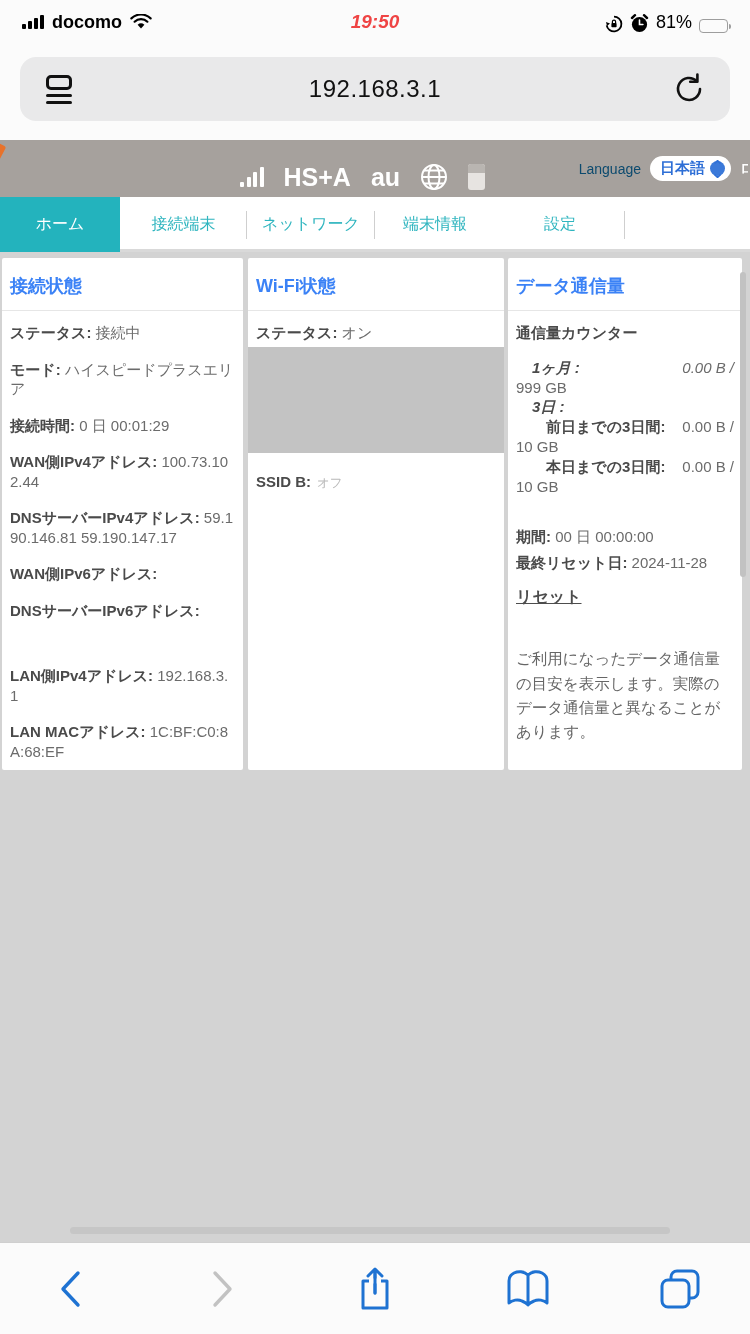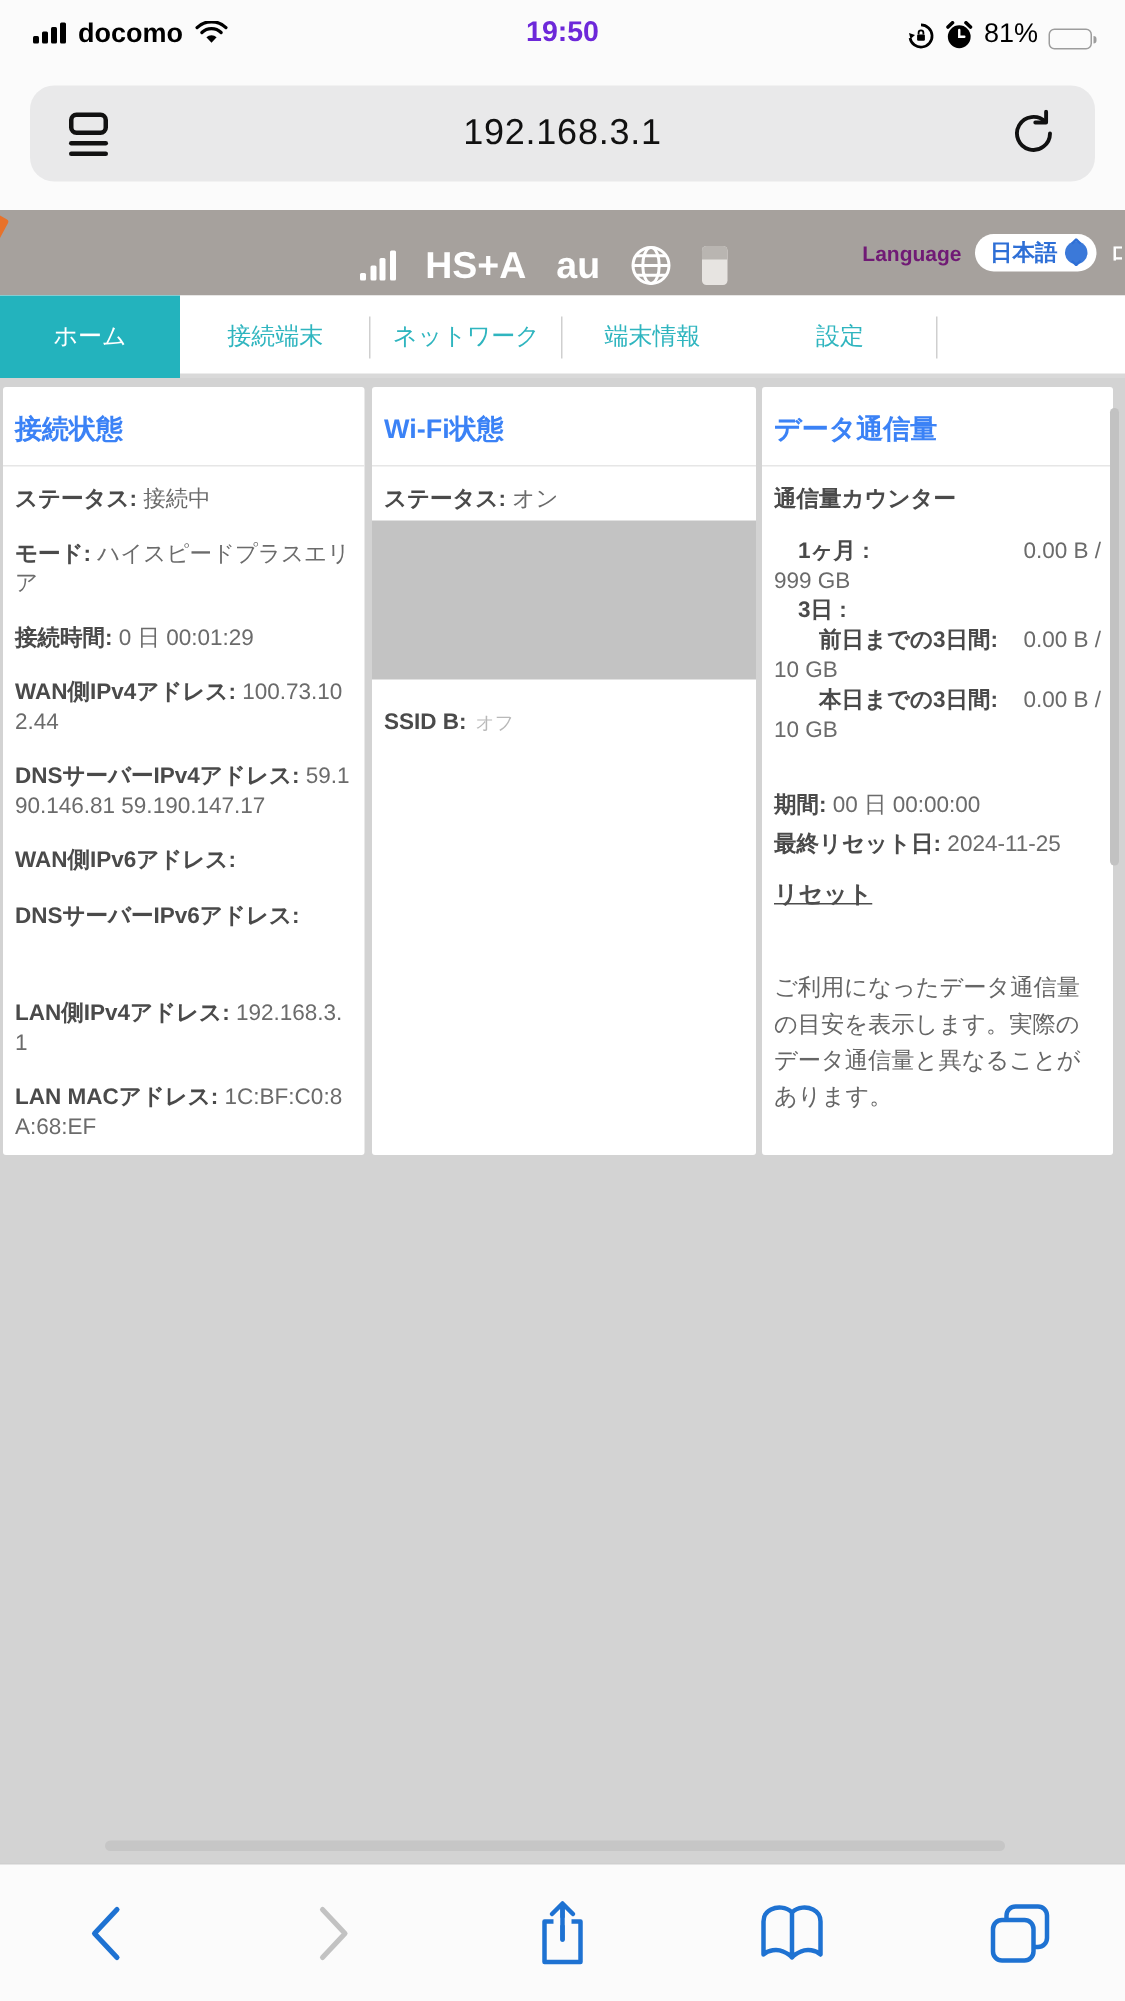--- a/index.html
+++ b/index.html
@@ -6,21 +6,21 @@
   html,body { width:750px; height:1334px; }
   body { font-family:"Liberation Sans","DejaVu Sans",sans-serif; background:#fff; position:relative; overflow:hidden; }
   .screen { position:absolute; inset:0; width:750px; height:1334px; background:#fbfbfb; }
 
   
   .status-bar { position:absolute; top:0; left:0; width:750px; height:44px; display:flex; align-items:center; justify-content:space-between; padding:0 22px; background:#fbfbfb; }
   .sb-left { display:flex; align-items:center; gap:8px; }
   .sb-carrier { font-size:18px; font-weight:600; color:#000; }
   .sig-bars { display:flex; align-items:flex-end; gap:2px; height:14px; }
   .sig-bars i { width:4px; background:#000; border-radius:1px; display:block; }
-  .sb-time { position:absolute; left:0; right:0; text-align:center; font-size:19px; font-weight:700; color:#6d28d9; pointer-events:none; }
+  .sb-time { position:absolute; left:0; right:0; text-align:center; font-size:19px; font-weight:700; color:#ef4444; pointer-events:none;font-style:italic; }
   .sb-right { display:flex; align-items:flex-end; gap:7px; z-index:2; }
   .sb-pct { font-size:18px; font-weight:500; color:#000; }
   .battery { position:relative; width:29px; height:14px; border:1.5px solid #9d9d9d; border-radius:4px; padding:1.5px; }
   .battery .fill { height:100%; border-radius:2px; }
   .battery .nub { position:absolute; right:-4px; top:4px; width:2.5px; height:5px; background:#9d9d9d; border-radius:0 2px 2px 0; }
 
   
   .url-area { position:absolute; top:44px; left:0; width:750px; height:96px; background:#fbfbfb; }
   .url-pill { position:absolute; left:20px; right:20px; top:13px; height:64px; background:#e9e9ea; border-radius:16px; display:flex; align-items:center; justify-content:space-between; padding:0 26px; }
   .url-text { position:absolute; left:0; right:0; text-align:center; font-size:24px; color:#111; letter-spacing:.5px; }
@@ -31,21 +31,21 @@
   
   .router-header { position:absolute; top:140px; left:0; width:750px; height:57px; background:#a6a19d; overflow:hidden; }
   .logo-slash { position:absolute; left:-14px; top:2px; width:10px; height:46px; background:#e8722a; transform:rotate(28deg); border-radius:2px; }
   .rh-center { position:absolute; left:240px; top:0; height:74px; display:flex; align-items:center; gap:20px; }
   .rh-sig { display:flex; align-items:flex-end; gap:2.5px; height:20px; }
   .rh-sig i { width:4px; background:#fff; border-radius:1px; display:block; }
   .rh-txt { color:#fff; font-weight:700; font-size:25px; }
   .rh-batt { width:17px; height:26px; border-radius:3px; background:#e7e4e1; position:relative; overflow:hidden; }
   .rh-batt::after { content:""; position:absolute; left:0; top:0; width:100%; height:9px; background:#b9b5b1; }
   .rh-right { position:absolute; right:2px; top:0; height:57px; display:flex; align-items:center; gap:9px; }
-  .rh-lang-label { color:#701a75; font-weight:700; font-size:14px; }
+  .rh-lang-label { color:#0c4a6e; font-weight:400; font-size:14px; }
   .lang-pill { background:#fff; border-radius:13px; height:25px; display:flex; align-items:center; gap:5px; padding:0 6px 0 10px; }
   .lang-pill span { color:#2e6fd6; font-size:15px; font-weight:700; }
   .sel-circle { width:15px; height:15px; border-radius:50%; background:#3b79d9; color:#fff; font-size:8px; line-height:7px; display:flex; flex-direction:column; align-items:center; justify-content:center; }
   .logout-frag { color:#fff; font-weight:700; font-size:14px; width:8px; overflow:hidden; white-space:nowrap; }
 
   
   .nav-tabs { position:absolute; top:197px; left:0; width:750px; height:55px; background:#fff; display:flex; border-bottom:3px solid #d9d9d9; }
   .tab { height:55px; display:flex; align-items:center; justify-content:center; font-size:16px; color:#2fb5bf; position:relative; cursor:pointer; }
   .tab.active { background:#23b3bd; color:#fff; }
   .tab .sep { position:absolute; right:0; top:14px; height:28px; width:1px; background:#cfcfcf; }
@@ -60,21 +60,21 @@
   .c-row b { color:#4a4a4a; font-weight:700; }
   .gap-top { margin-top:34px; }
 
   .wifi-block { width:100%; height:106px; background:#c3c3c3; margin-top:-4px; }
   .ssid-b { font-size:15px; color:#4a4a4a; font-weight:700; padding:20px 8px 0; }
   .ssid-b .off { font-size:12.5px; color:#b9b9b9; font-weight:400; margin-left:6px; }
 
   .usage { font-size:15px; color:#6b6b6b; line-height:1.32; }
   .u-row { position:relative; }
   .u-label { font-weight:700; color:#4a4a4a; }
-  .ind1 { padding-left:16px; }
+  .ind1 { padding-left:16px;font-style:italic; }
   .ind2 { padding-left:30px; }
   .u-amt { position:absolute; right:0; top:0; color:#6b6b6b; }
   .reset-link { display:inline-block; margin-top:14px; font-size:16px; font-weight:700; color:#4d4d4d; text-decoration:underline; cursor:pointer; }
   .data-note { margin-top:40px; font-size:15.5px; color:#666; line-height:1.55; }
 
   .v-scroll { position:absolute; right:4px; top:20px; width:6px; height:305px; background:#c2c2c2; border-radius:3px; }
   .h-scroll { position:absolute; left:70px; bottom:8px; width:600px; height:7px; background:#c6c6c6; border-radius:4px; }
 
   
   .toolbar { position:absolute; bottom:0; left:0; width:750px; height:92px; background:#fbfbfb; border-top:1px solid #cfcfcf; display:flex; align-items:flex-start; justify-content:space-between; padding:16px 40px 0; }
@@ -245,21 +245,21 @@
         <div class="u-row ind2">
           <span class="u-label">本日までの3日間:</span>
           <span class="u-amt">0.00 B /</span>
         </div>
         <div class="u-row"><span>10 GB</span></div>
 
         <div class="c-row" style="margin:31px 0 6px">
           <b>期間:</b> <span>00 日 00:00:00</span>
         </div>
         <div class="c-row" style="margin-bottom:0">
-          <b>最終リセット日:</b> <span>2024-11-25</span>
+          <b>最終リセット日:</b> <span>2024-11-28</span>
         </div>
         <span class="reset-link">リセット</span>
         <div class="data-note">ご利用になったデータ通信量の目安を表示します。実際のデータ通信量と異なることがあります。</div>
       </div>
     </div>
 
     <div class="v-scroll"></div>
     <div class="h-scroll"></div>
   </div>
 

